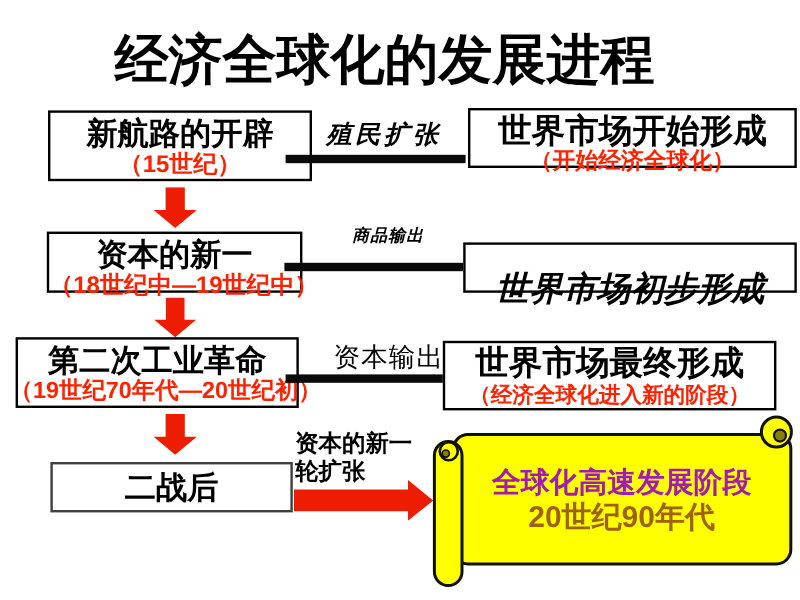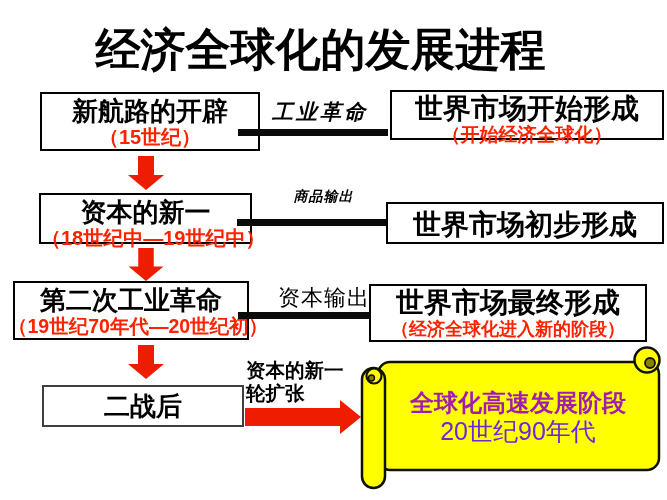--- a/index.html
+++ b/index.html
@@ -15,55 +15,55 @@
   .r2{left:386px;top:202px;width:278px;height:42px;}
   .b3{left:13px;top:281px;width:236px;height:59px;}
   .r3{left:369px;top:284px;width:278px;height:58px;}
   .b4{left:42px;top:385px;width:202px;height:42px;border-color:#3f3f3f;}
   .stage-name{font-size:26px;line-height:30px;font-weight:bold;margin-top:2px;white-space:nowrap;}
   .stage-period{font-size:20px;line-height:22px;font-weight:bold;color:#ff2200;white-space:nowrap;}
   .b3 .stage-period{font-size:19.5px;margin-left:-7px;}
   .result-name{font-size:28px;line-height:31px;font-weight:bold;margin-top:1px;white-space:nowrap;}
   .result-note{font-size:19px;line-height:22px;font-weight:bold;color:#ff2200;white-space:nowrap;}
   .r3 .result-note{font-size:18px;}
-  .r2 .result-name{margin-top:5px;}
+  .r2 .result-name{margin-top:21px;font-style:italic;}
   .b4 .stage-name{margin-top:4px;}
   .hline{background:#0a0a0a;height:7px;}
   .l1{left:238px;top:129px;width:150px;}
   .l2{left:237px;top:219px;width:149px;}
   .l3{left:238px;top:312px;width:147px;}
   .link-label{font-weight:bold;white-space:nowrap;}
   .cal{font-family:"DejaVu Serif",serif;font-style:italic;}
   .lab1{left:260px;top:98px;width:120px;font-size:21px;letter-spacing:3px;text-align:center;}
   .lab2{left:266px;top:188px;width:115px;font-size:14px;letter-spacing:1px;text-align:center;}
   .lab3{left:264px;top:283px;width:120px;font-size:22px;letter-spacing:1px;text-align:center;
         font-family:"DejaVu Serif",serif;font-weight:normal;font-style:normal;}
   .lab4{left:246px;top:359px;width:112px;font-size:19.5px;line-height:23px;font-weight:bold;text-align:left;}
   .arrow-svg{display:block;}
   .a1{left:128px;top:156px;}
   .a2{left:128px;top:248px;}
   .a3{left:128px;top:345px;}
   .big-arrow{left:245px;top:400px;}
   .scroll-svg{left:358px;top:344px;}
   .scroll-text{left:378px;top:388px;width:280px;text-align:center;}
   .scroll-line1{font-size:24px;line-height:29px;font-weight:bold;color:#a21caf;white-space:nowrap;}
-  .scroll-line2{font-size:25px;line-height:29px;font-weight:normal;color:#6d28d9;white-space:nowrap;}
+  .scroll-line2{font-size:25px;line-height:29px;font-weight:bold;color:#a16207;white-space:nowrap;}
 </style>
 </head>
 <body>
 
 <div class="canvas">
 
   <h1 class="abs title">经济全球化的发展进程</h1>
 
   <div class="abs box b1">
     <div class="stage-name">新航路的开辟</div>
     <div class="stage-period">（15世纪）</div>
   </div>
-  <div class="abs link-label cal lab1">工业革命</div>
+  <div class="abs link-label cal lab1">殖民扩张</div>
   <div class="abs hline l1"></div>
   <div class="abs box r1">
     <div class="result-name">世界市场开始形成</div>
     <div class="result-note">（开始经济全球化）</div>
   </div>
 
   <svg class="abs arrow-svg a1" width="36" height="34" viewBox="0 0 36 34">
     <polygon points="10,0 26,0 26,19 36,19 18,34 0,19 10,19" fill="#ee1c00"></polygon>
   </svg>
 

